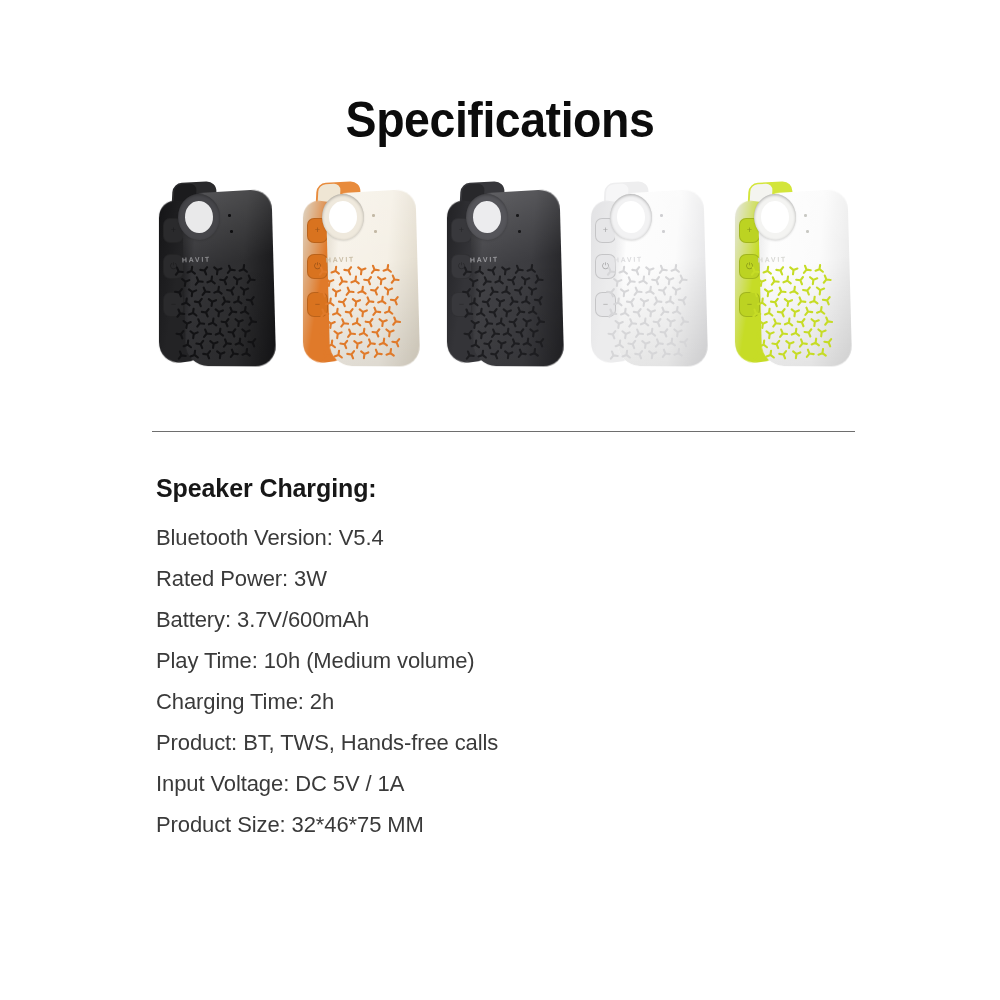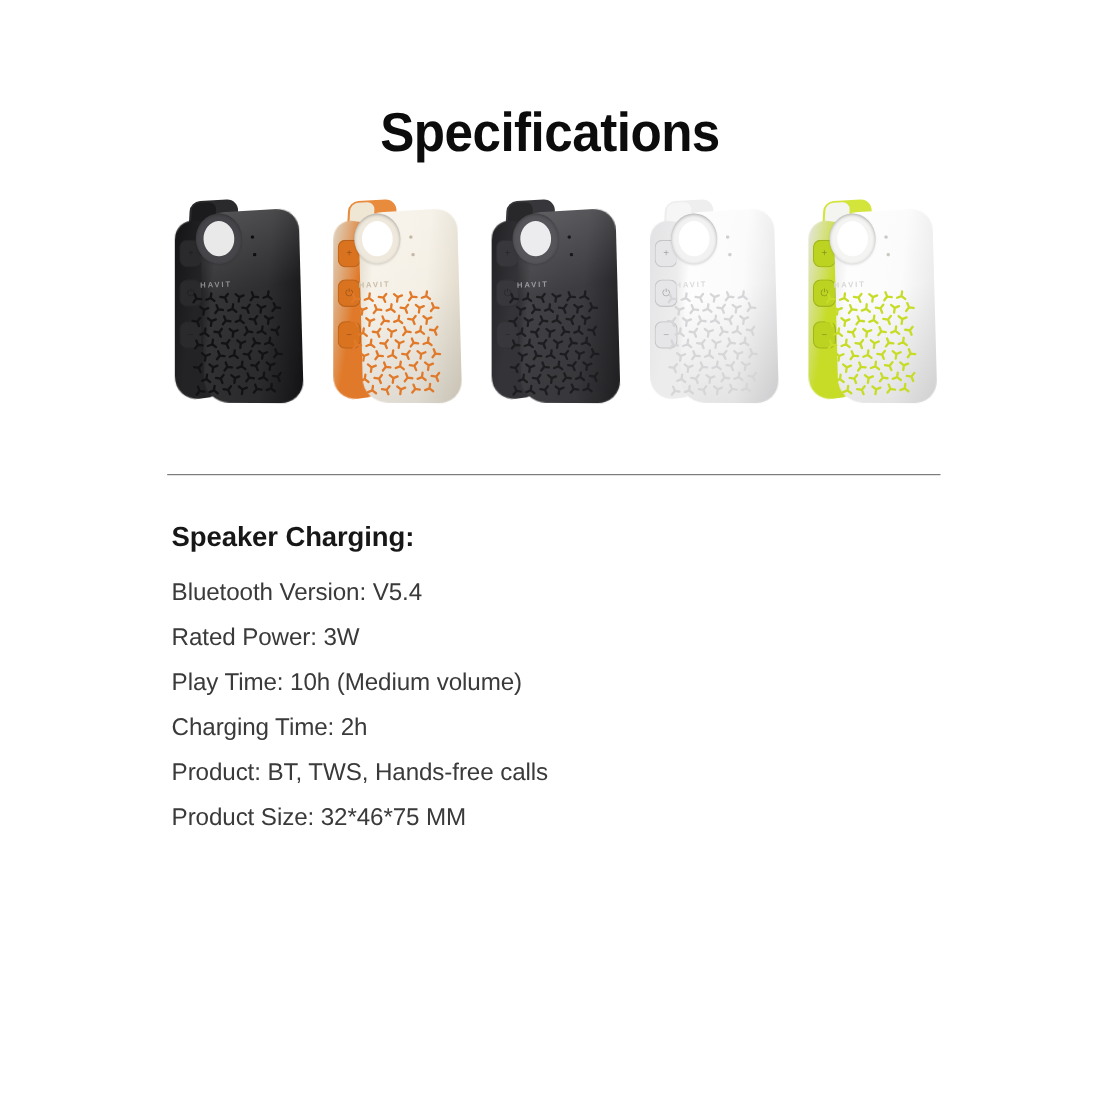--- a/index.html
+++ b/index.html
@@ -1170,18 +1170,20 @@
     </div>
   </div>
 
 <div class="divider"></div>
 
 <div class="spec-block">
   <div class="spec-heading">Speaker Charging:</div>
   <div class="spec-lines">
       <div class="spec-line">Bluetooth Version: V5.4</div>
       <div class="spec-line">Rated Power: 3W</div>
+      <div class="spec-line">Battery: 3.7V/600mAh</div>
       <div class="spec-line">Play Time: 10h (Medium volume)</div>
       <div class="spec-line">Charging Time: 2h</div>
       <div class="spec-line">Product: BT, TWS, Hands-free calls</div>
+      <div class="spec-line">Input Voltage: DC 5V / 1A</div>
       <div class="spec-line">Product Size: 32*46*75 MM</div>
     </div>
 </div>
 
 </body></html>

